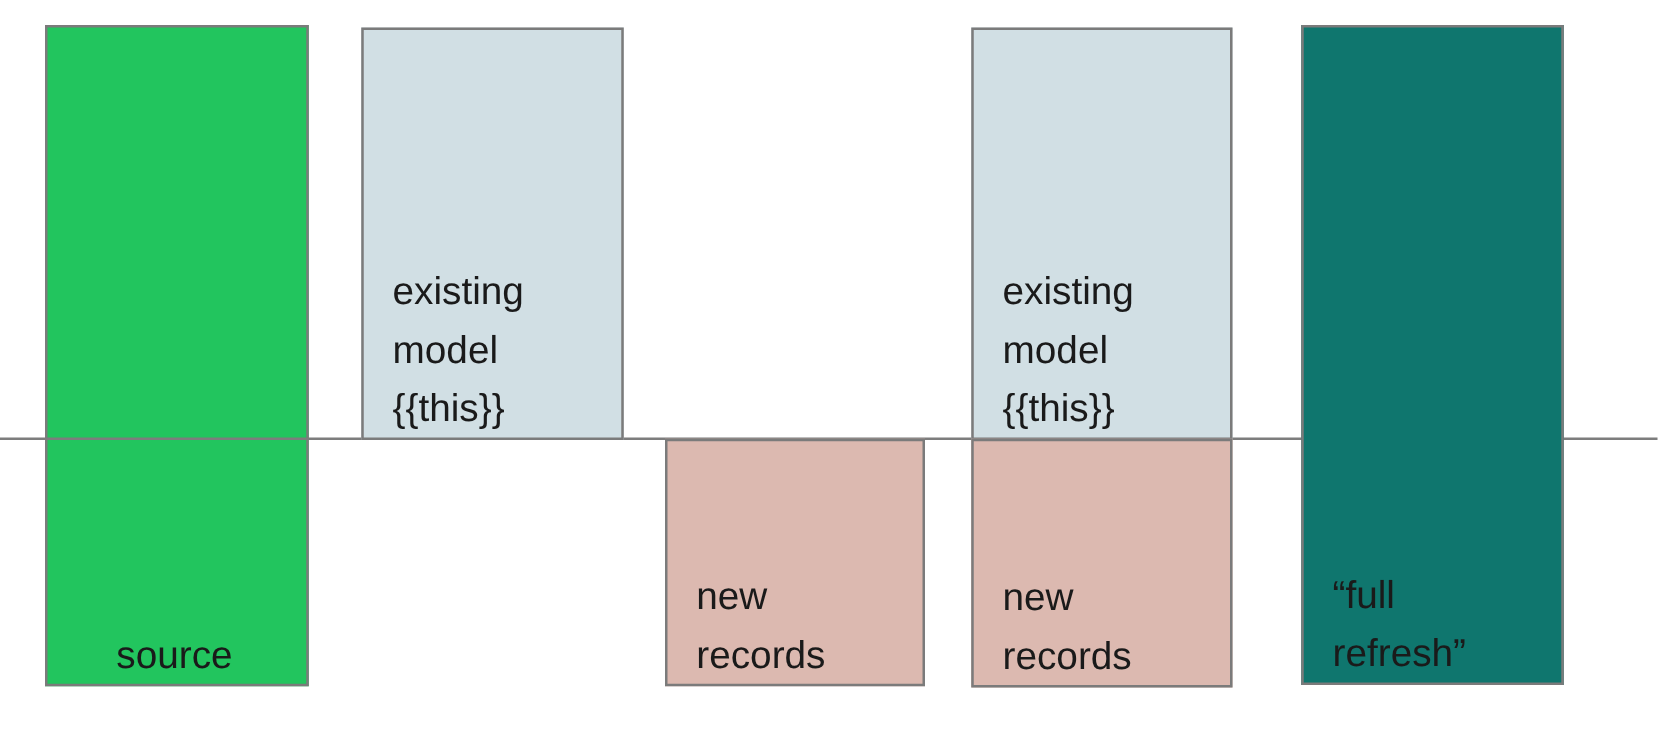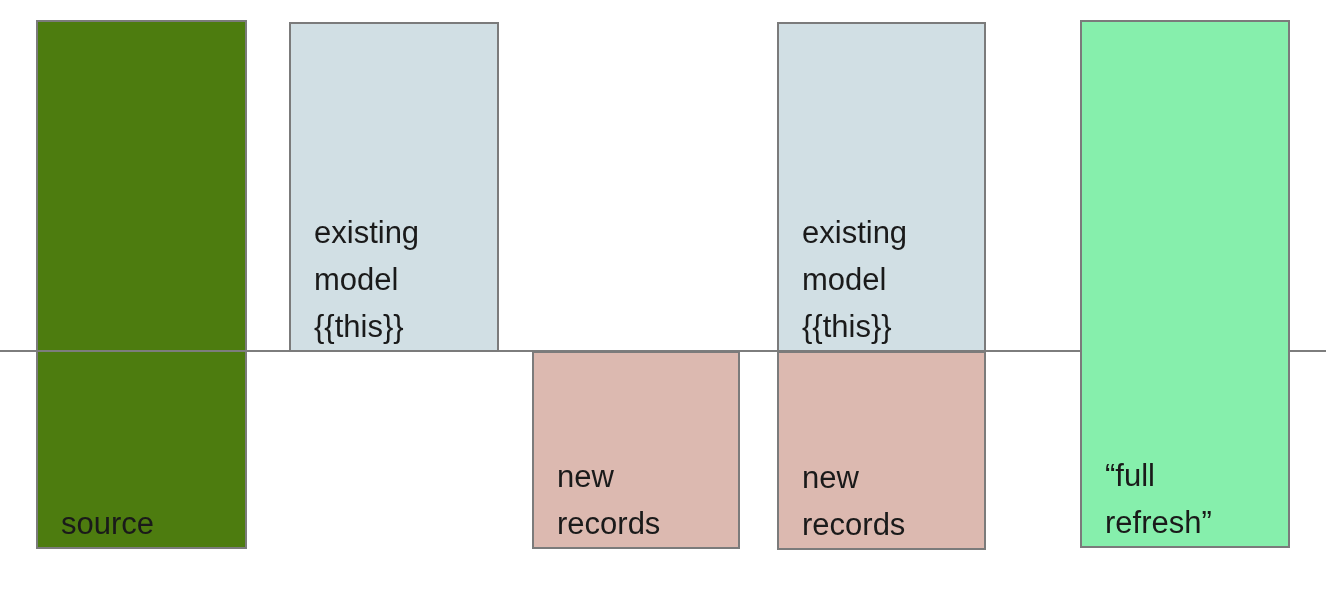--- a/index.html
+++ b/index.html
@@ -48,37 +48,37 @@
   .box-nr2    { left: 777px;  top: 351px; width: 209px; height: 199px; z-index: 3; }
   .box-fr     { left: 1041px; top: 20px;  width: 210px; height: 528px; z-index: 4; }
 </style>
 </head>
 <body>
 
 <div class="stage" style="background: rgb(255, 255, 255); color: rgb(26, 26, 26);">
 
   <div class="hline" style="background: rgb(125, 125, 125);"></div>
 
-  <div class="box box-source" style="background: #4d7c0f; border-color: rgb(123, 123, 123);">
+  <div class="box box-source" style="background: #22c55e; border-color: rgb(123, 123, 123); padding-left: 32px;">
     <span class="lbl">source</span>
   </div>
 
   <div class="box box-em1" style="background: rgb(209, 223, 228); border-color: rgb(123, 123, 123);">
     <span class="lbl">existing model {{this}}</span>
   </div>
 
   <div class="box box-nr1" style="background: rgb(220, 185, 176); border-color: rgb(123, 123, 123);">
     <span class="lbl">new records</span>
   </div>
 
   <div class="box box-em2" style="background: rgb(209, 223, 228); border-color: rgb(123, 123, 123);">
     <span class="lbl">existing model {{this}}</span>
   </div>
 
   <div class="box box-nr2" style="background: rgb(220, 185, 176); border-color: rgb(123, 123, 123);">
     <span class="lbl">new records</span>
   </div>
 
-  <div class="box box-fr" style="background: #86efac; border-color: rgb(123, 123, 123); margin-left: 39px;">
+  <div class="box box-fr" style="background: #0f766e; border-color: rgb(123, 123, 123);">
     <span class="lbl">“full refresh”</span>
   </div>
 
 </div>
 
 </body></html>

